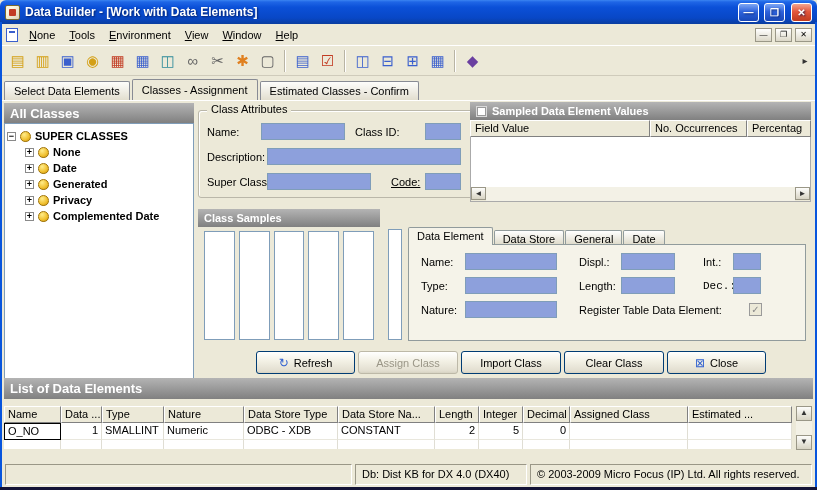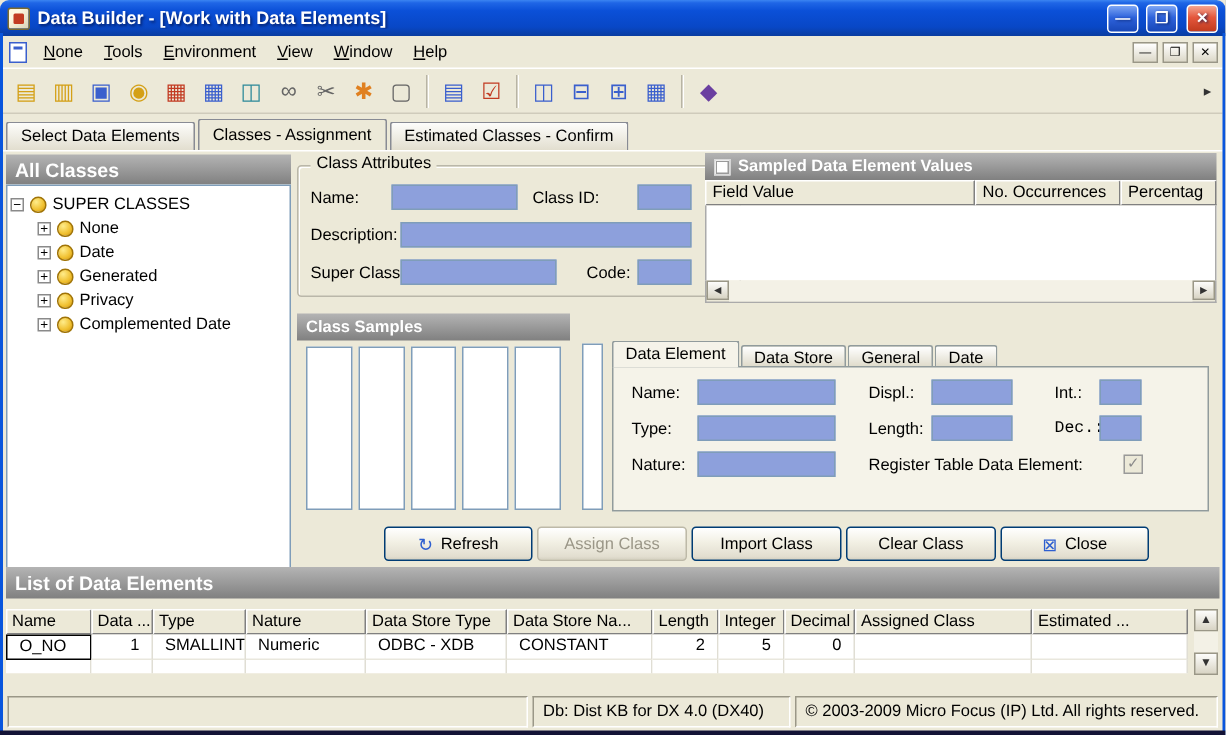--- a/index.html
+++ b/index.html
@@ -49,21 +49,21 @@
 
   
   .panel-hdr { height:20px; background:linear-gradient(180deg,#b4b4b4,#808080); color:#fff; font-weight:bold; font-size:13px;
     display:flex; align-items:center; padding:0 6px; gap:5px; flex:none; }
   .small-hdr { height:18px; font-size:11px; }
   .hdr-check { width:11px; height:11px; background:#fff; border:1px solid #d9d9d9; box-shadow:inset 0 0 0 1px #9a9a9a; flex:none; }
 
   
   .all-classes { position:absolute; left:4px; top:103px; width:190px; height:277px; display:flex; flex-direction:column;border-radius:27px; }
   .tree { flex:1; background:#fff; border:1px solid #7F9DB9; padding:4px 2px; overflow:hidden; }
-  .tree-row { display:flex; align-items:center; height:16px; gap:4px; white-space:nowrap; }
+  .tree-row { display:flex; align-items:center; height:16px; gap:4px; white-space:nowrap;font-weight:bold; }
   .tree-row.child { padding-left:18px; }
   .expander { width:9px; height:9px; border:1px solid #8a8a8a; background:#fff; font-size:9px; line-height:7px; text-align:center; flex:none; }
   .expander.minus::before { content:"−"; }
   .expander.plus::before { content:"+"; }
   .bell { width:11px; height:11px; flex:none; background:radial-gradient(circle at 35% 30%,#ffec8a,#f0c030 60%,#c89010);
     border:1px solid #a07408; border-radius:50% 50% 46% 46%; }
 
   
   .groupbox { position:absolute; border:1px solid #bab7a9; border-radius:3px; box-shadow:inset 1px 1px 0 #fff; }
   .gb-legend { position:absolute; top:-8px; left:8px; background:#ECE9D8; padding:0 4px; }
@@ -106,21 +106,21 @@
     display:flex; align-items:center; justify-content:center; gap:5px; }
   .btn.disabled { color:#9a9687; border-color:#bdb9a8; }
   .btn-icon { font-size:12px; color:#2e5fd0; }
 
   
   .list-hdr { position:absolute; left:4px; top:378px; width:809px; height:21px; }
   .table { position:absolute; left:4px; top:406px; width:792px; overflow:hidden; }
   .thead,.trow { display:flex; }
   .th { background:#ECE9D8; border-top:1px solid #fff; border-left:1px solid #fff; border-right:1px solid #808080; border-bottom:1px solid #808080;
     padding:1px 3px; height:17px; white-space:nowrap; overflow:hidden; flex:none; }
-  .td { background:#fff; border-right:1px solid #e0ded4; border-bottom:1px solid #e9e7dd; padding:1px 8px; height:17px; white-space:nowrap; overflow:hidden; flex:none; }
+  .td { background:#fff; border-right:1px solid #e0ded4; border-bottom:1px solid #e9e7dd; padding:1px 3px; height:17px; white-space:nowrap; overflow:hidden; flex:none; }
   .td.focused { border:1px solid #000; }
   .num { text-align:right; }
   .w0{width:57px}.w1{width:41px}.w2{width:62px}.w3{width:80px}.w4{width:94px}.w5{width:97px}
   .w6{width:44px}.w7{width:44px}.w8{width:47px}.w9{width:118px}.w10{width:104px}
   .partial-wrap { height:9px; overflow:hidden; }
   .vscroll { position:absolute; left:796px; top:406px; width:16px; height:44px; display:flex; flex-direction:column; }
   .vscroll .scr-btn { width:16px; height:15px; }
   .vscroll .scr-track { flex:1; }
 
   
@@ -236,21 +236,21 @@
       <span class="abs" style="left:148px;">Class ID:</span>
       <input class="pfield abs" style="left: 218px; width: 36px;">
     </div>
     <div class="ca-row" style="top:37px; left:8px; right:6px;">
       <span class="abs" style="left:0;">Description:</span>
       <input class="pfield abs" style="left: 60px; width: 194px;">
     </div>
     <div class="ca-row" style="top:62px; left:8px; right:6px;">
       <span class="abs" style="left:0;">Super Class:</span>
       <input class="pfield abs" style="left: 60px; width: 104px;">
-      <span class="abs" style="left:184px;">Code:</span>
+      <span class="abs" style="left:184px;text-decoration:underline;">Code:</span>
       <input class="pfield abs" style="left: 218px; width: 36px;">
     </div>
   </div>
 
   <div class="sampled">
     <div class="panel-hdr small-hdr">
       <span class="hdr-check"></span>
       <span>Sampled Data Element Values</span>
     </div>
     <div class="listhdr">

